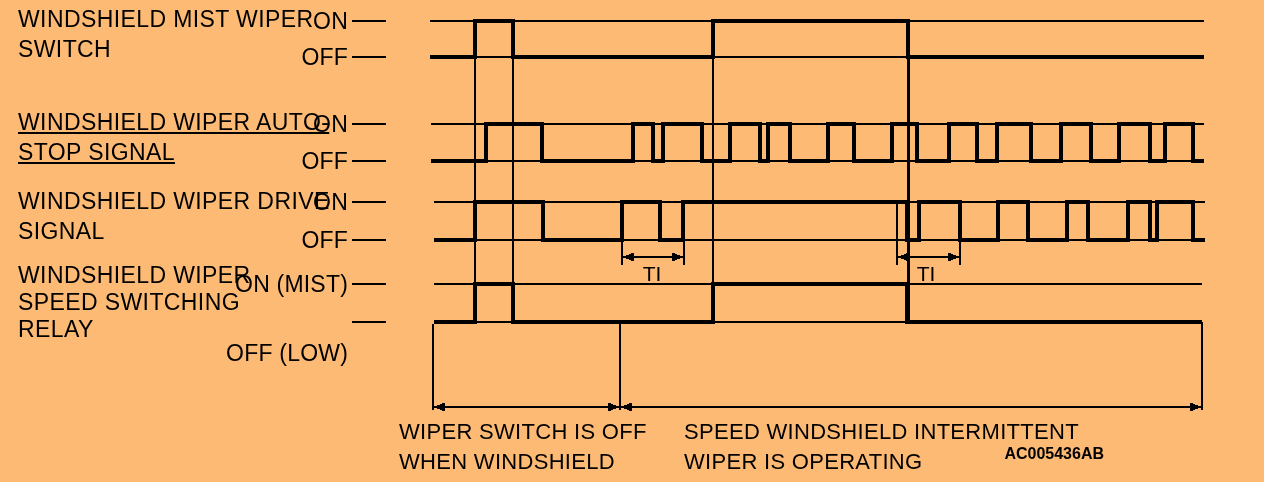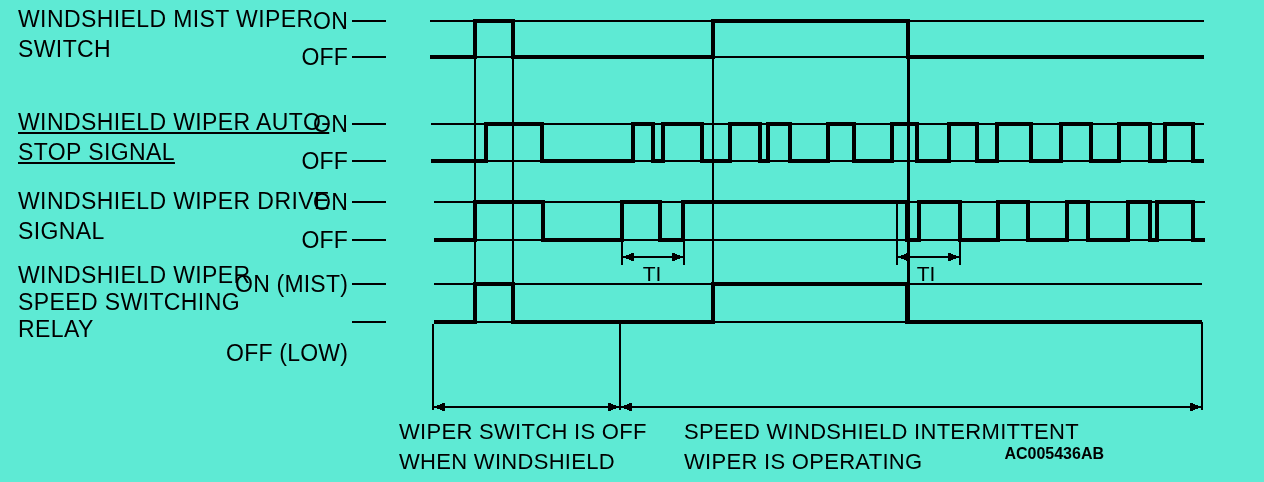--- a/index.html
+++ b/index.html
@@ -1,17 +1,17 @@
 <!DOCTYPE html>
 <html><head>
 <meta charset="utf-8">
 <style>
   html,body { margin:0; padding:0; background:#ffffff; }
   .stage {
-    position:relative; width:1264px; height:482px; background:#5eead4;
+    position:relative; width:1264px; height:482px; background:#fdba74;
     font-family:"Liberation Sans", sans-serif; color:#000;
     overflow:hidden;
   }
   .stage svg { position:absolute; left:0; top:0; }
   .txt { position:absolute; white-space:nowrap; }
   .trace-label { font-size:23px; line-height:30px; letter-spacing:0.4px; }
   .trace-label.tight { line-height:27px; }
   .level-label { left:148px; width:200px; text-align:right; font-size:23px; line-height:20px; letter-spacing:0.2px; }
   .ti-label { font-size:21px; width:60px; text-align:center; line-height:20px; }
   .annotation { font-size:22px; line-height:30px; letter-spacing:0.3px; }

